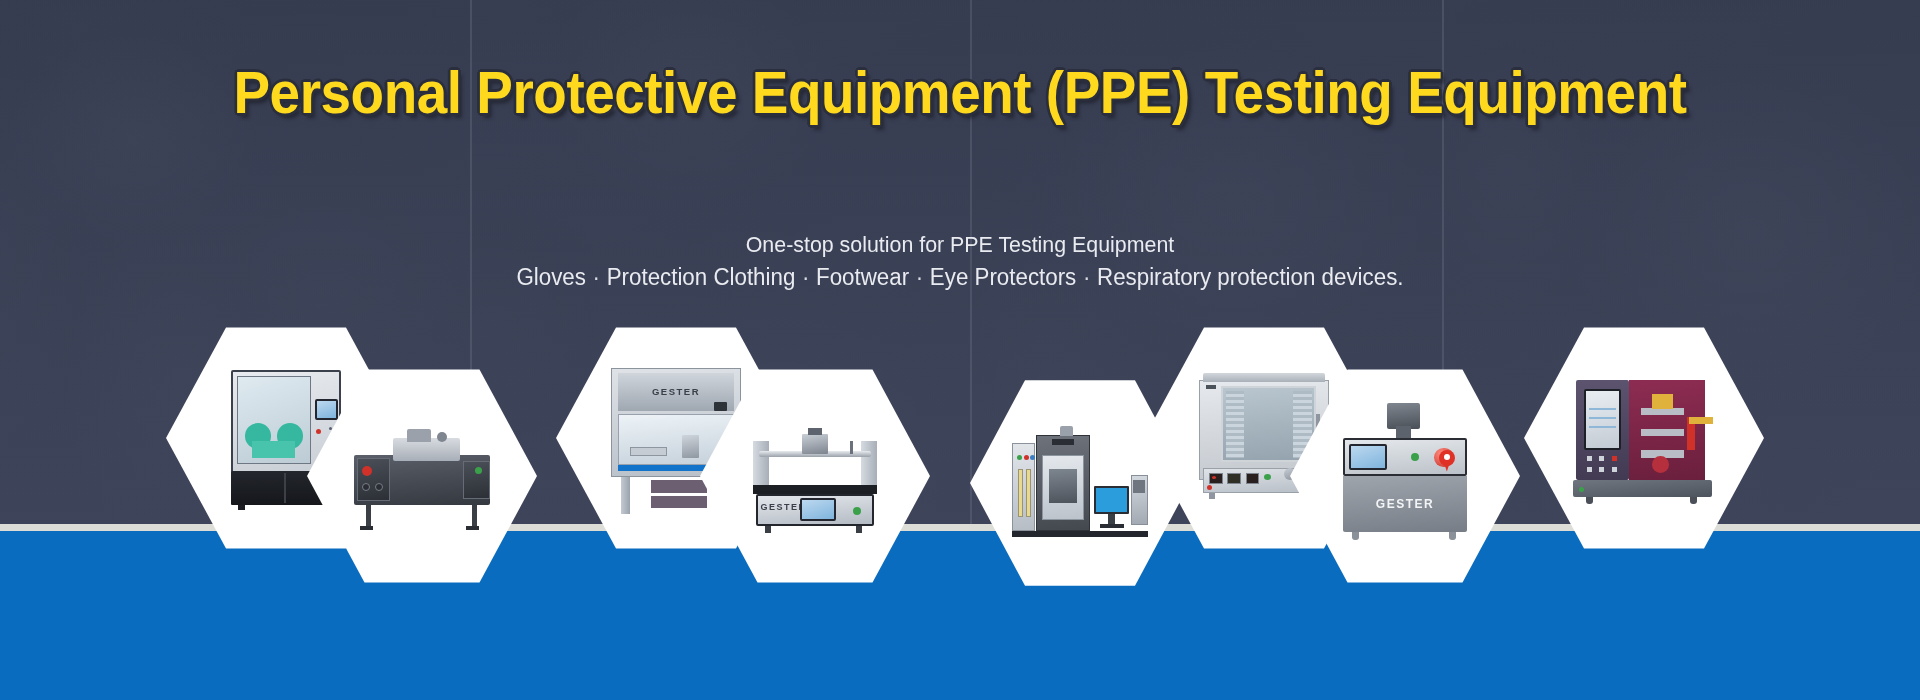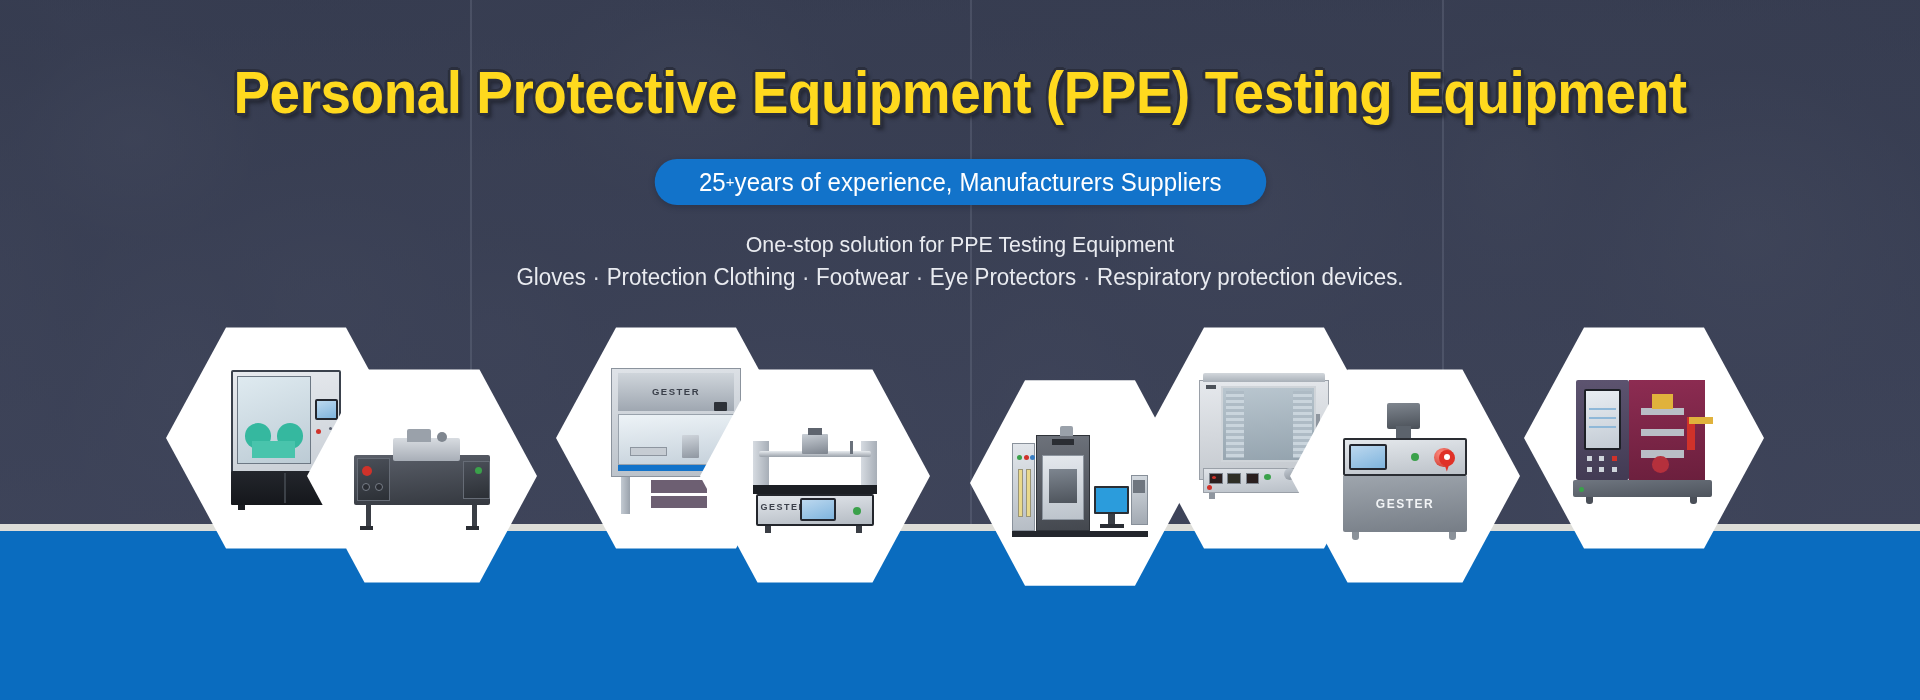--- a/index.html
+++ b/index.html
@@ -132,27 +132,20 @@
   <div class="bg-overlay"></div>
   <div class="bg-seam" style="left:470px"></div>
   <div class="bg-seam" style="left:970px"></div>
   <div class="bg-seam" style="left:1442px"></div>
 
   <div class="band-line"></div>
   <div class="band"></div>
 
   <div class="headline">Personal Protective Equipment (PPE) Testing Equipment</div>
 
-  <div class="badge-wrap">
-    <div class="badge">
-      <span>25</span>
-        <sup>+</sup>
-        <span> years of experience, Manufacturers Suppliers</span>
-    </div>
-  </div>
 
   <div class="sub sub1">One-stop solution for PPE Testing Equipment</div>
 
   <div class="sub sub2">
     <span>Gloves</span><span class="dot">·</span><span>Protection Clothing</span><span class="dot">·</span><span>Footwear</span><span class="dot">·</span><span>Eye Protectors</span><span class="dot">·</span><span>Respiratory protection devices.</span>
   </div>
 
   <div class="hexrow">
 
     <div class="hex" style="left:166px; top:323px; width:240px; height:230px;">

